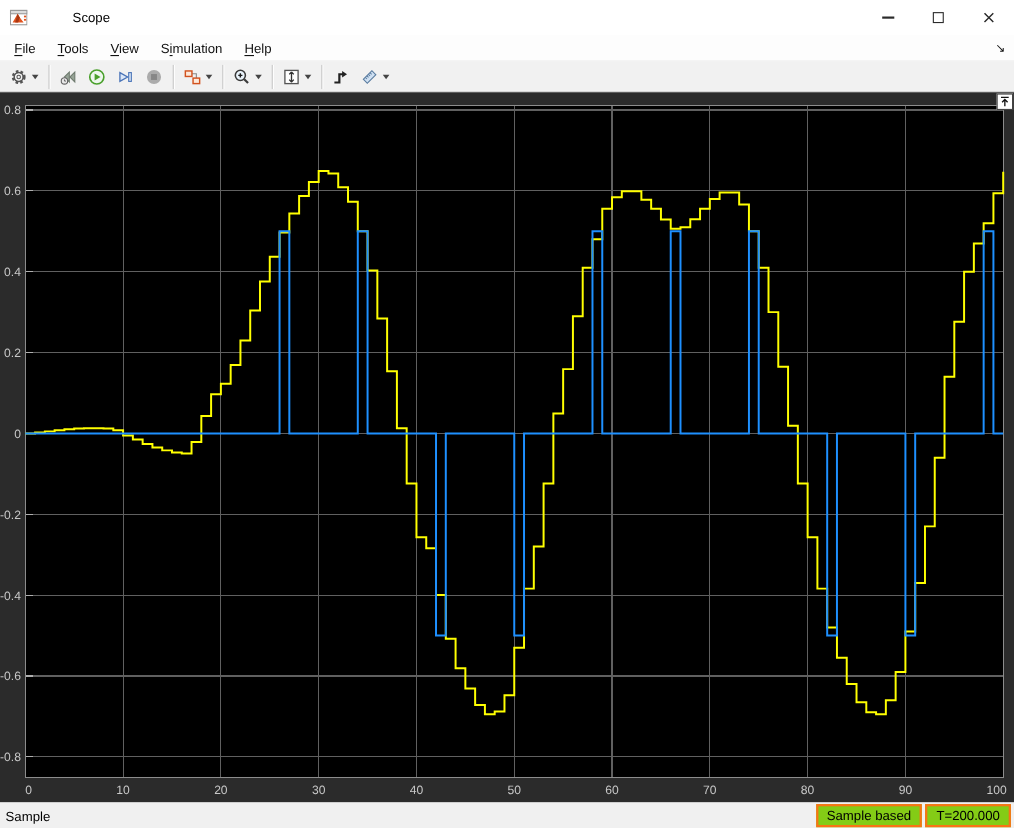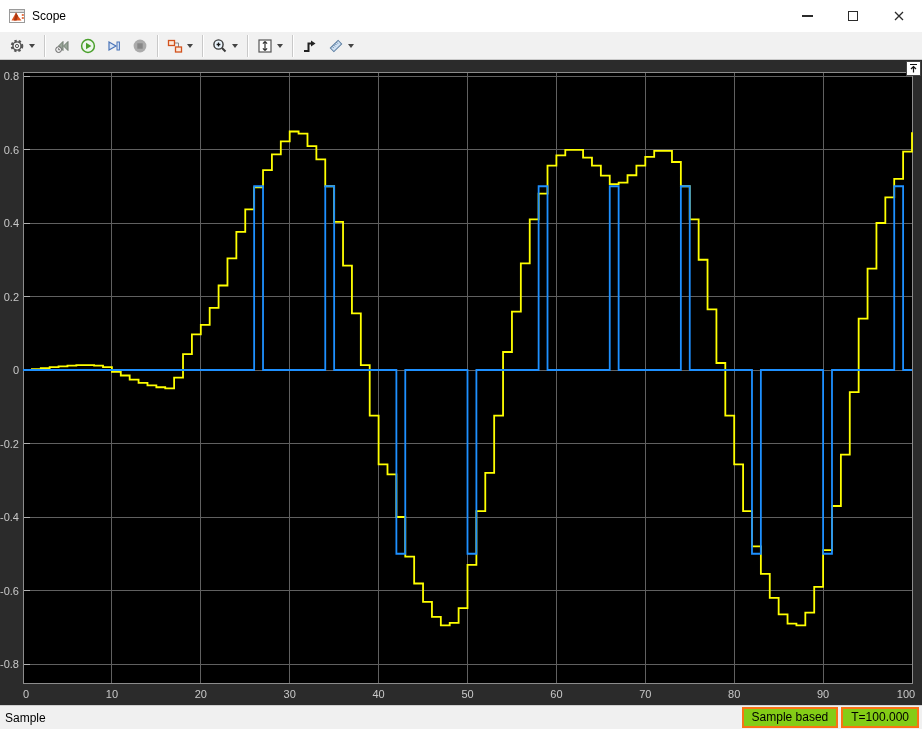--- a/index.html
+++ b/index.html
@@ -3,21 +3,21 @@
 <meta charset="utf-8">
 <style>
   html,body{margin:0;padding:0;background:#888;}
   *{box-sizing:border-box;}
   .window{
     position:relative;width:922px;height:753px;background:#ffffff;
     font-family:"Liberation Sans",sans-serif;outline:1px solid #5a5a5a;
     overflow:hidden;
   }
   
-  .titlebar{height:32px;background:#ffffff;display:flex;align-items:center;}
+  .titlebar{height:32px;background:#ffffff;display:flex;align-items:center;gap:34px;}
   .app-icon{width:16px;height:16px;margin-left:9px;display:inline-block;}
   .title-text{font-size:12px;color:#000;margin-left:7px;flex:1;}
   .win-controls{display:flex;height:32px;}
   .wbtn{width:46px;height:32px;display:flex;align-items:center;justify-content:center;cursor:default;}
   .min-glyph{width:11px;height:1.5px;background:#2b2b2b;}
   .max-glyph{width:10px;height:10px;border:1.2px solid #2b2b2b;background:transparent;}
   
   .menubar{height:24px;background:#fdfdfd;display:flex;align-items:center;padding-left:3px;border-bottom:1px solid #ececec;}
   .menu-item{font-size:12px;color:#111;padding:3px 10px;cursor:default;}
   .menu-item u{text-underline-offset:2px;}
@@ -62,20 +62,29 @@
         <div class="max-glyph"></div>
       </div>
       <div class="wbtn">
         <svg width="12" height="12" viewBox="0 0 12 12">
           <path d="M2 2 L10 10 M10 2 L2 10" stroke="#2b2b2b" stroke-width="1.3" fill="none"></path>
         </svg>
       </div>
     </div>
   </div>
 
+  <div class="menubar" id="menubar">
+      <span class="menu-item"><u>F</u>ile</span>
+      <span class="menu-item"><u>T</u>ools</span>
+      <span class="menu-item"><u>V</u>iew</span>
+      <span class="menu-item">S<u>i</u>mulation</span>
+      <span class="menu-item"><u>H</u>elp</span>
+      <span class="menu-spacer"></span>
+      <span class="menu-overflow">↘</span>
+    </div>
 
   <div class="toolbar" id="toolbar">
       <div class="tbtn">
         <svg width="16" height="16" viewBox="0 0 16 16">
           <circle cx="8" cy="8" r="5" fill="none" stroke="#555" stroke-width="2.6" stroke-dasharray="2.2 1.9"></circle>
           <circle cx="8" cy="8" r="4.1" fill="none" stroke="#555" stroke-width="1.4"></circle>
           <circle cx="8" cy="8" r="1.6" fill="#f1f1f1" stroke="#555" stroke-width="1"></circle>
         </svg>
         <div class="caret"></div>
       </div>
@@ -216,16 +225,16 @@
     <div class="corner-btn">
       <svg width="11" height="11" viewBox="0 0 11 11">
         <path d="M2 1.5 H9 M5.5 9.5 V4 M3 6 L5.5 3.5 L8 6" stroke="#111" stroke-width="1.2" fill="none"></path>
       </svg>
     </div>
   </div>
 
   <div class="statusbar">
     <span class="status-left">Sample</span>
     <span class="status-cell">Sample based</span>
-    <span class="status-cell">T=100.000</span>
+    <span class="status-cell">T=200.000</span>
   </div>
 
 </div>
 
 </body></html>

